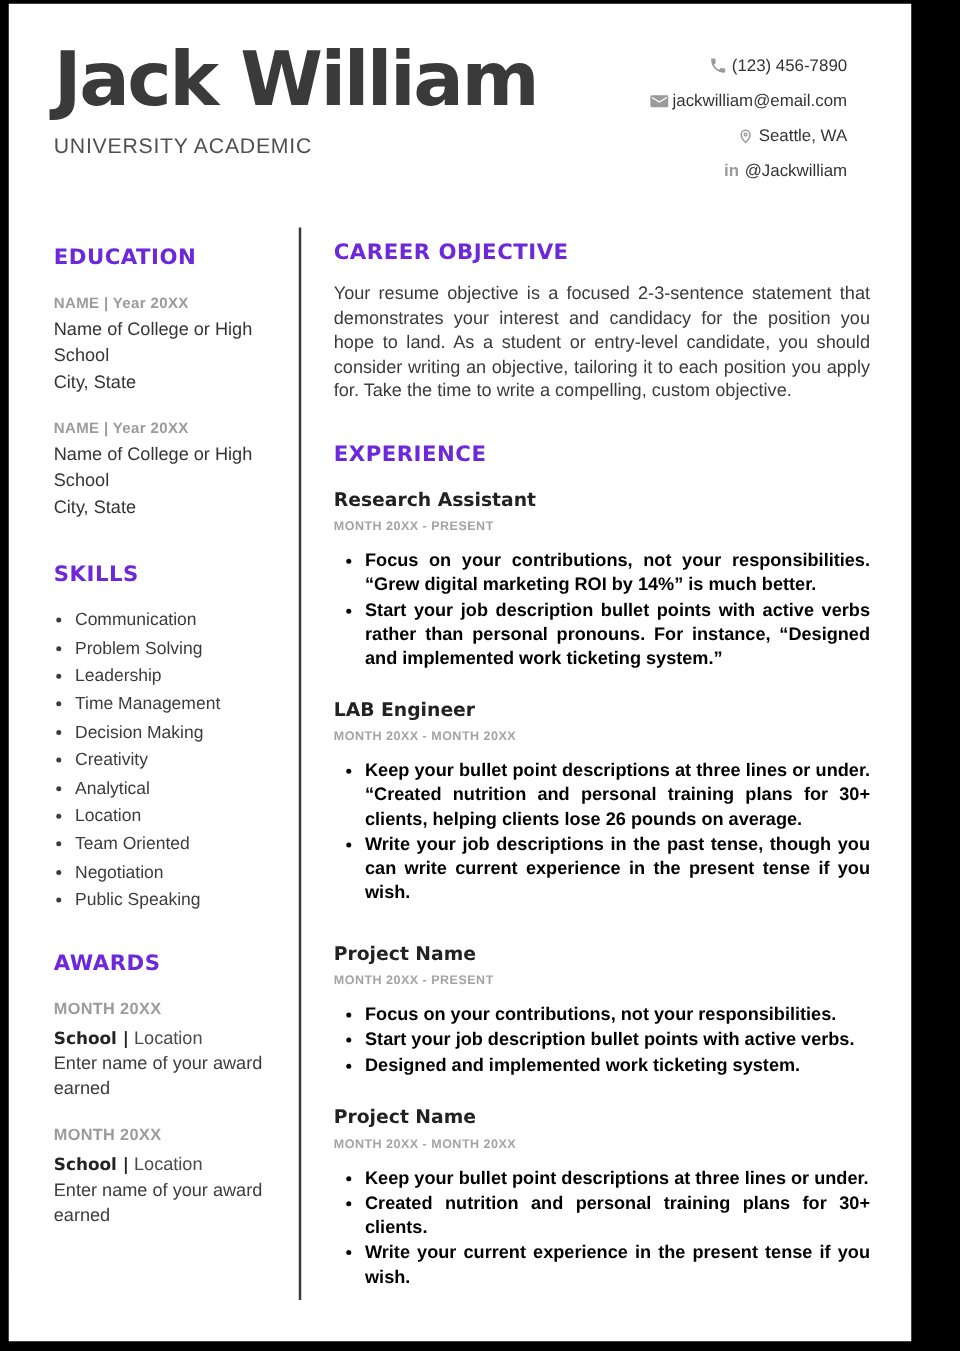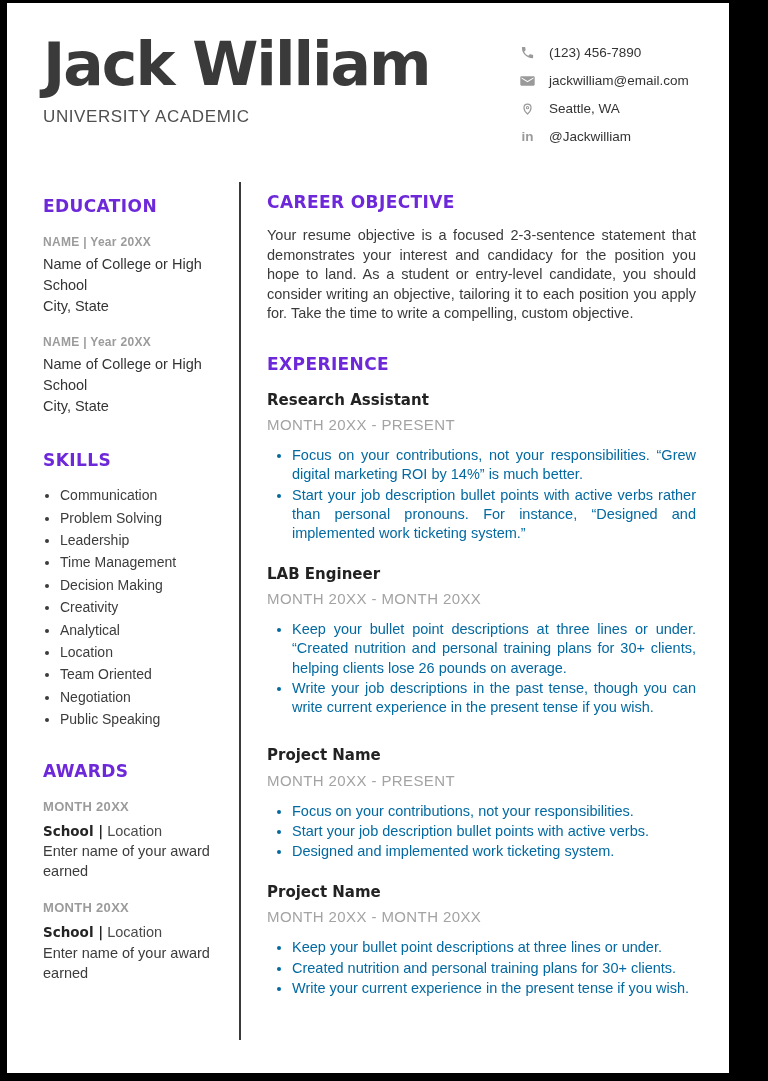--- a/index.html
+++ b/index.html
@@ -20,21 +20,21 @@
   .name {
     font-family: "DejaVu Sans", sans-serif;
     font-size: 60px; font-weight: bold; line-height: 1.05;
     color: #3a3a3a; letter-spacing: -2px;
   }
   .subtitle {
     margin-top: 11px;
     font-size: 17px; color: #4f4f4f; letter-spacing: 0.6px;
   }
   .contact { position: absolute; top: 41px; left: 512px; display: flex; flex-direction: column; row-gap: 11px; }
-  .contact-row { display: flex; align-items: center; column-gap: 13px; height: 17px; }
+  .contact-row { display: flex; align-items: center; column-gap: 2px; height: 17px; justify-content: flex-end; }
   .contact-icon { width: 17px; height: 16px; display: flex; align-items: center; justify-content: center; flex: 0 0 17px; }
   .contact-icon svg { display: block; }
   .li-glyph { font-size: 13.5px; font-weight: bold; color: #9a9a9a; line-height: 1; }
   .contact-text { font-size: 13.5px; color: #333; white-space: nowrap; }
 
   
   .body { display: flex; min-height: 858px; }
   .col-left  { flex: 0 0 232px; padding: 14px 26px 0 36px; }
   .v-divider { width: 2px; background: #3a3a3a; flex: 0 0 2px; }
   .col-right { flex: 1; padding: 10px 33px 0 26px; }
@@ -77,27 +77,28 @@
   .experience-section { margin-top: 31px; }
   .projects-section { margin-top: 29px; }
   .job { margin-top: 15px; }
   .job + .job { margin-top: 21px; }
   .job-title {
     font-family: "DejaVu Sans", sans-serif;
     font-size: 15px; font-weight: bold; color: #222; line-height: 1.3;
   }
   .job-dates {
     margin-top: 6px;
-    font-size: 15px; font-weight: normal; color: #a3a3a3; letter-spacing: 0.4px;
+    font-size: 10px; font-weight: bold; color: #a3a3a3; letter-spacing: 0.4px;
   }
   .bullet-list { margin: 13px 0 0 0; padding-left: 25px; }
   .bullet-list li {
-    font-size: 14.5px; color: #0369a1; line-height: 1.33;
+    font-size: 14.5px; color: #000000; line-height: 1.33;
     text-align: justify; list-style-type: disc;
     margin-bottom: 1px;
+    font-weight: bold;
   }
 </style>
 </head>
 <body>
 
 <div class="page">
 
   <div class="header">
     <div class="name">Jack William</div>
     <div class="subtitle">UNIVERSITY ACADEMIC</div>

